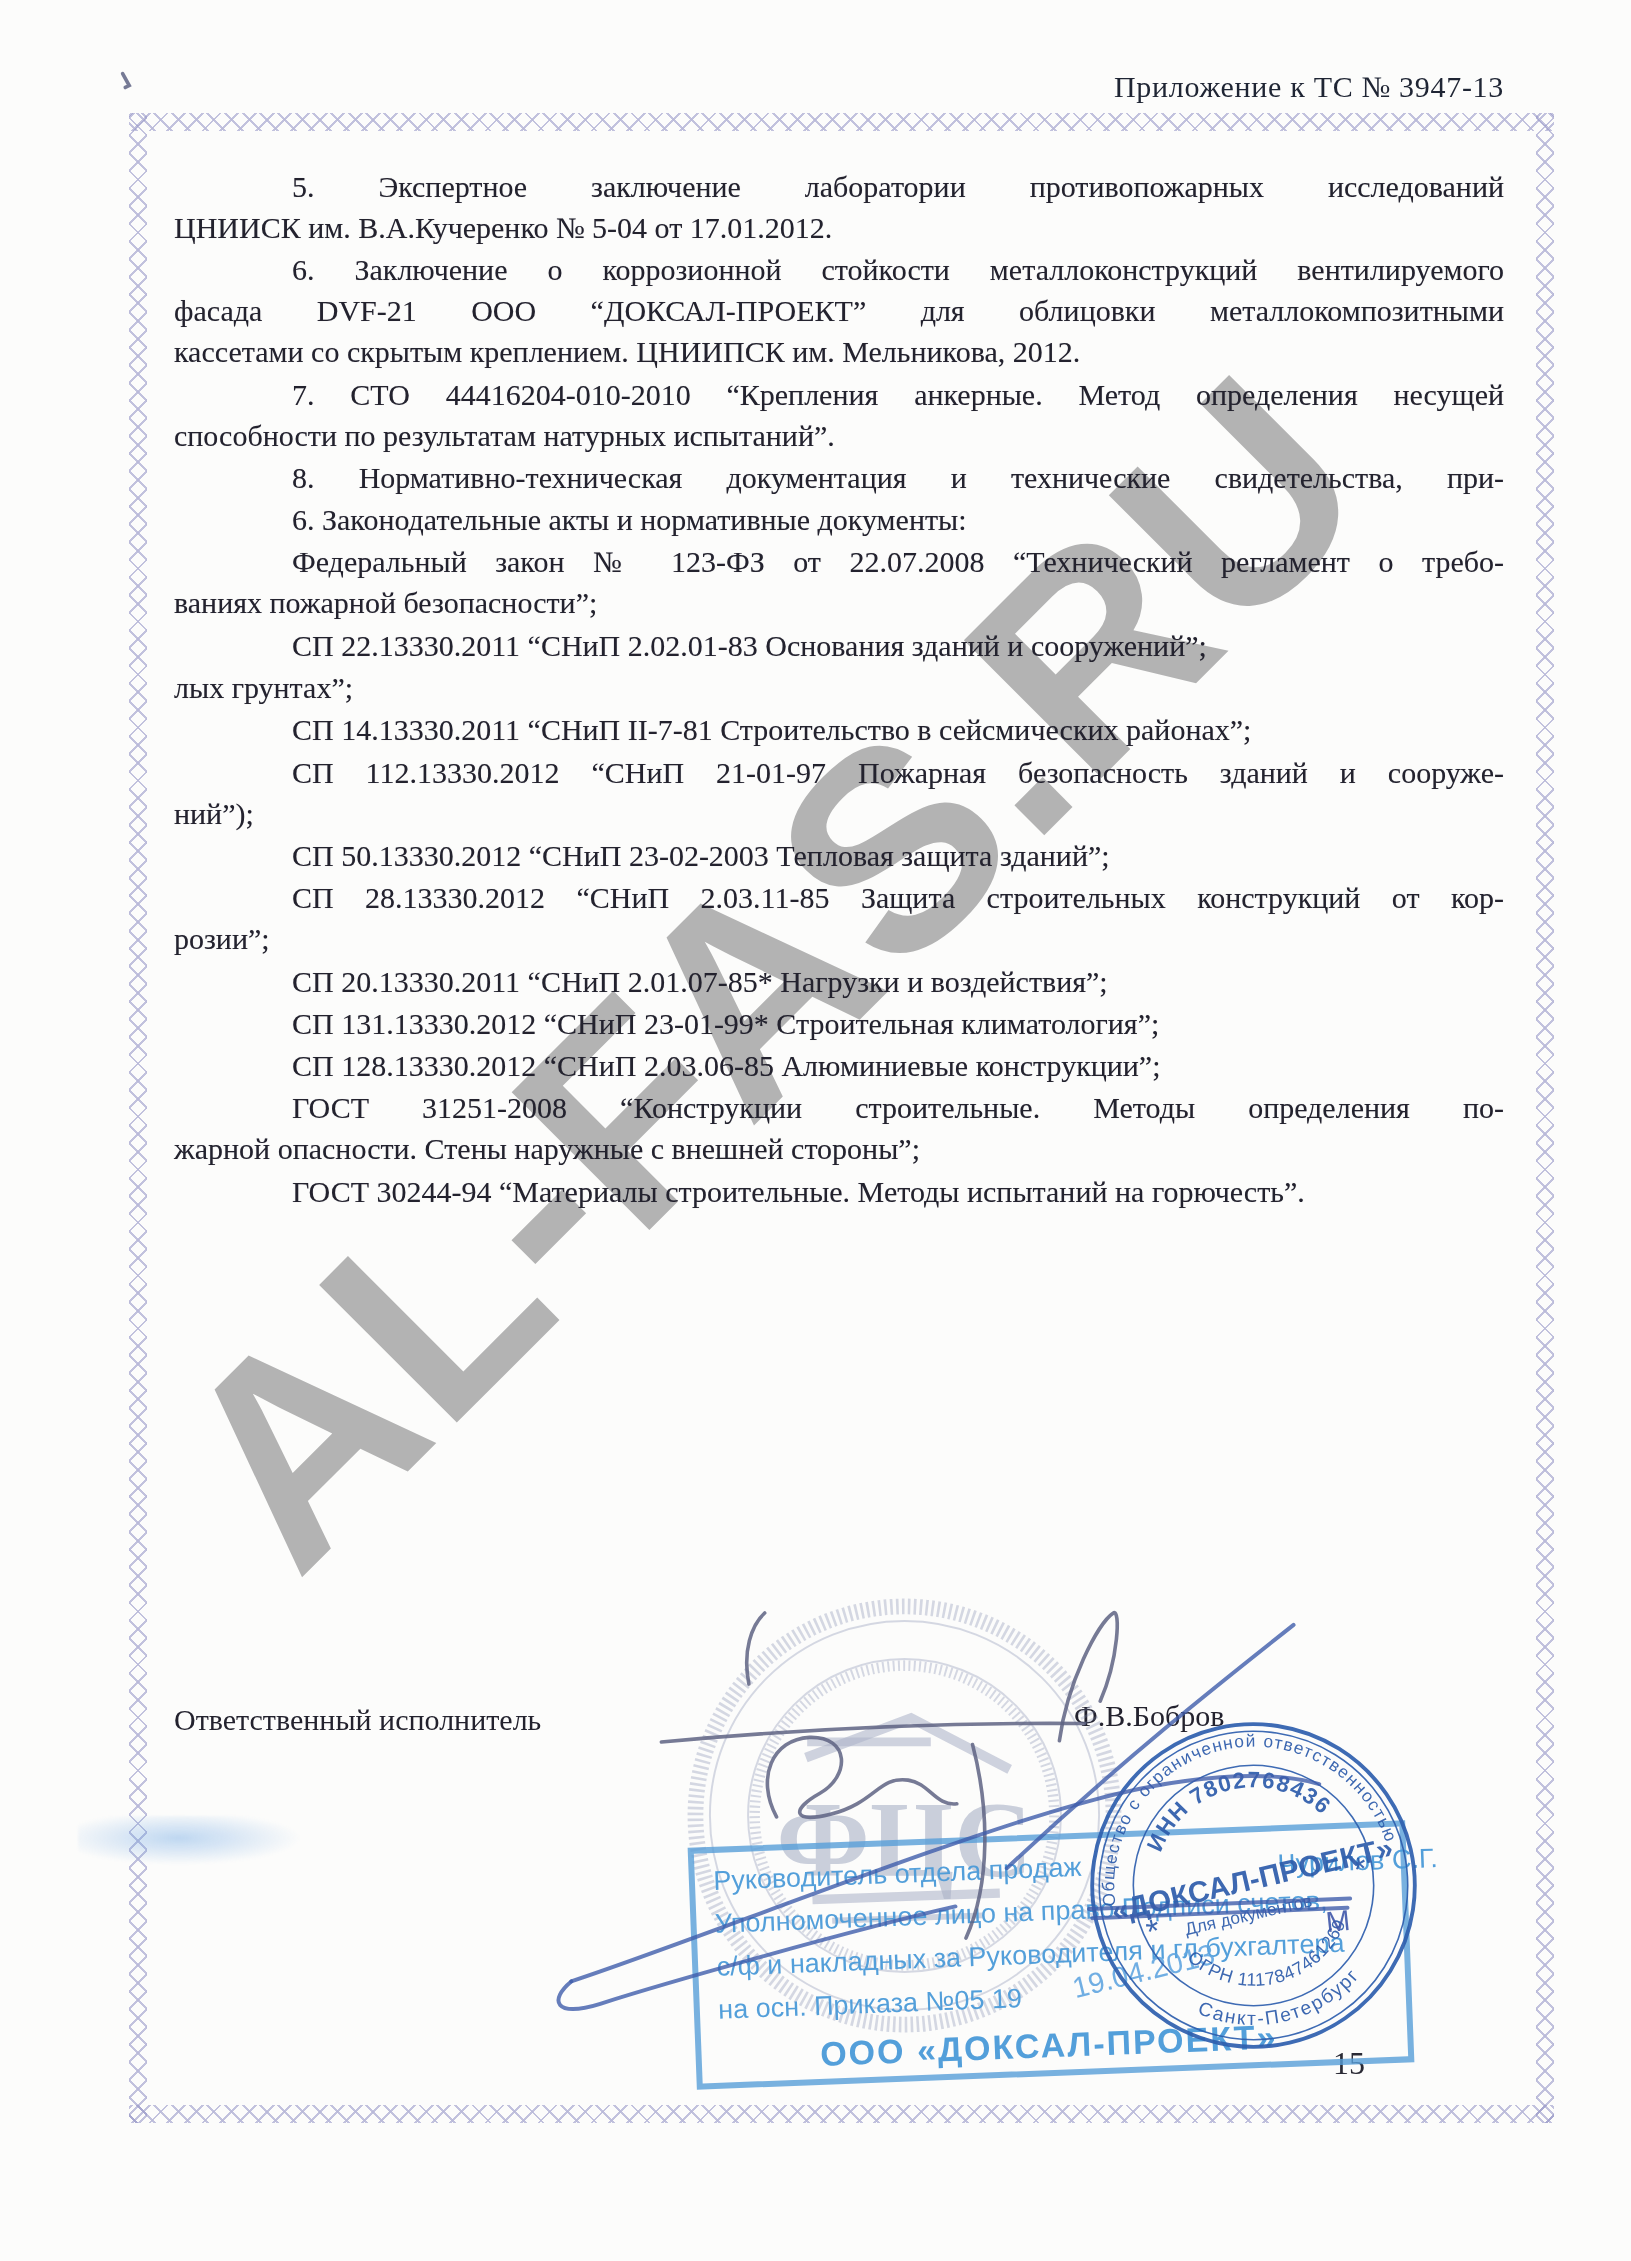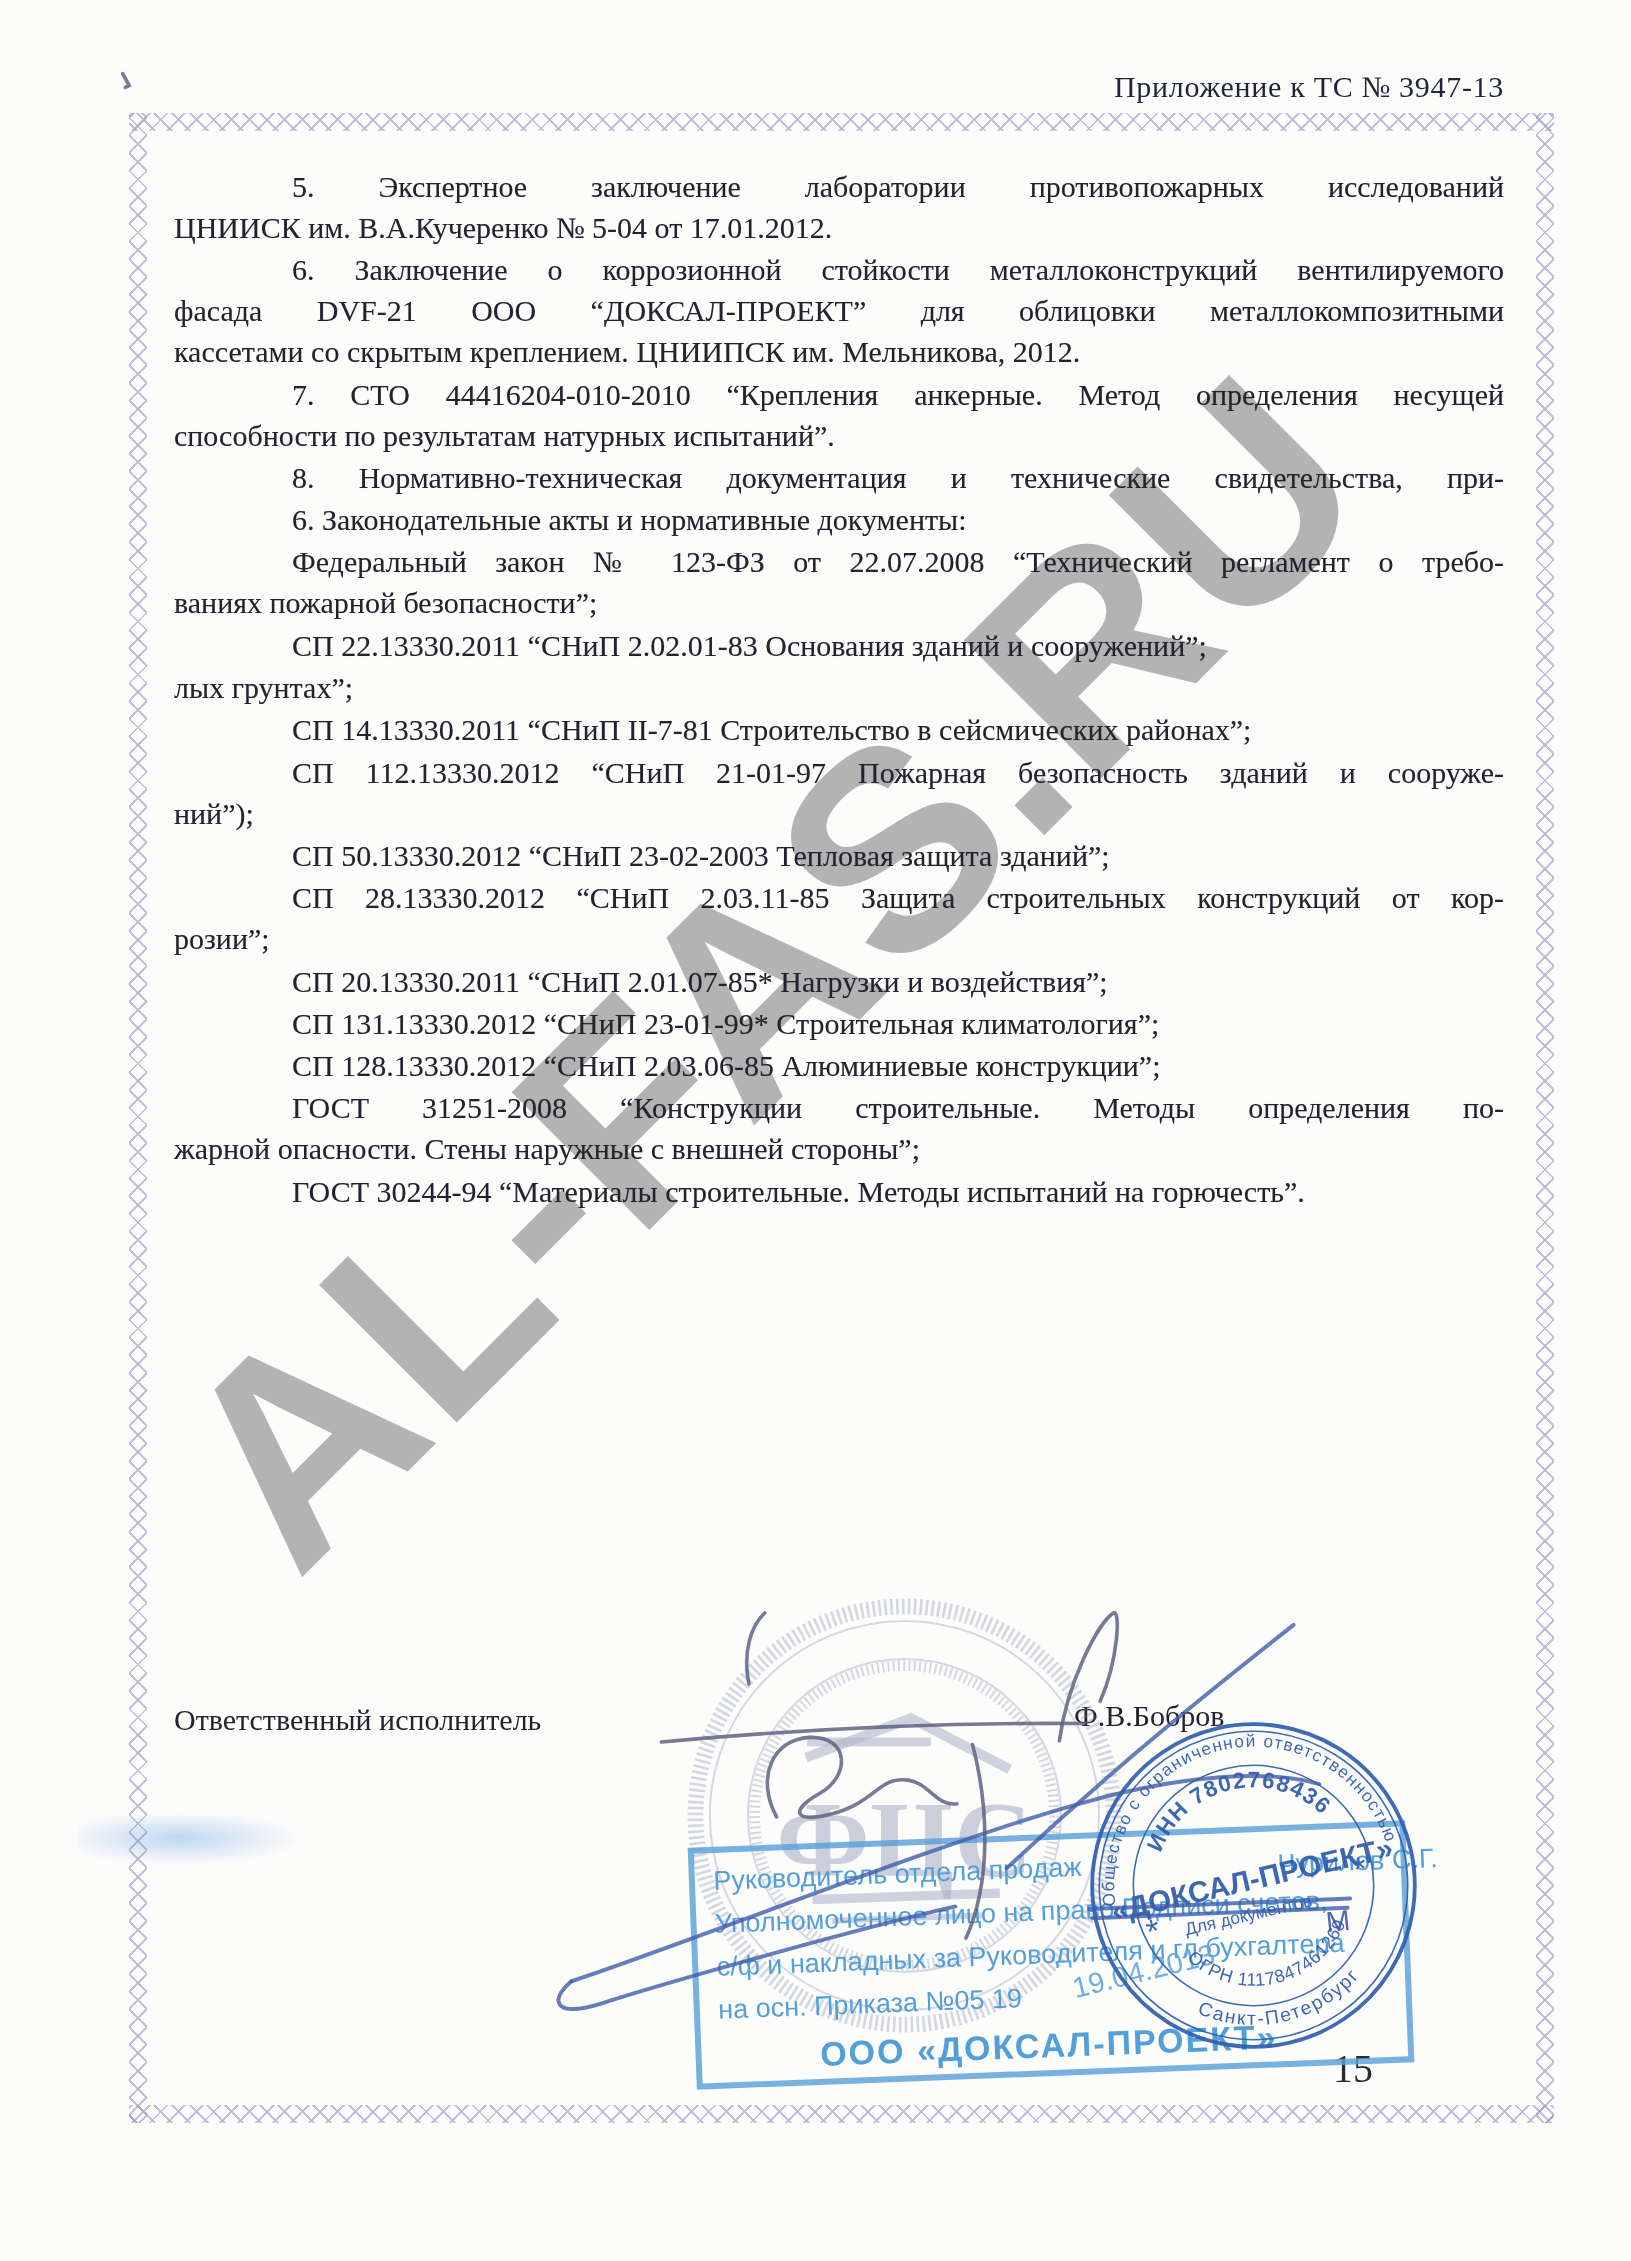--- a/index.html
+++ b/index.html
@@ -15,21 +15,21 @@
       repeating-linear-gradient(-45deg, rgba(150,150,200,0) 0 4.6px, rgba(148,148,198,.85) 4.6px 6.6px, rgba(150,150,200,0) 6.6px 12.5px);
   }
   .zz.top{left:129px;top:113px;width:1425px;height:18px;}
   .zz.bottom{left:129px;top:2105px;width:1425px;height:18px;}
   .zz.left{left:129px;top:113px;width:18px;height:2010px;}
   .zz.right{left:1536px;top:113px;width:18px;height:2010px;}
 
   
   .header{position:absolute;top:26px;right:128px;font-size:30px;color:#1f2534;
     letter-spacing:0.7px;margin-top:44px;}
-  .pagenum{position:absolute;left:1333px;top:2045px;font-size:40px;color:#2a2a35;}
+  .pagenum{position:absolute;left:1333px;top:2045px;font-size:32px;color:#2a2a35;}
 
   
   .watermark{
     position:absolute;left:-250px;top:809px;width:2040px;z-index:1;
     text-align:center;transform:rotate(-45deg);
     font-family:"Liberation Sans","DejaVu Sans",sans-serif;font-weight:bold;
     font-size:283px;letter-spacing:2.6px;color:#b3b3b3;white-space:nowrap;
   }
 
   

